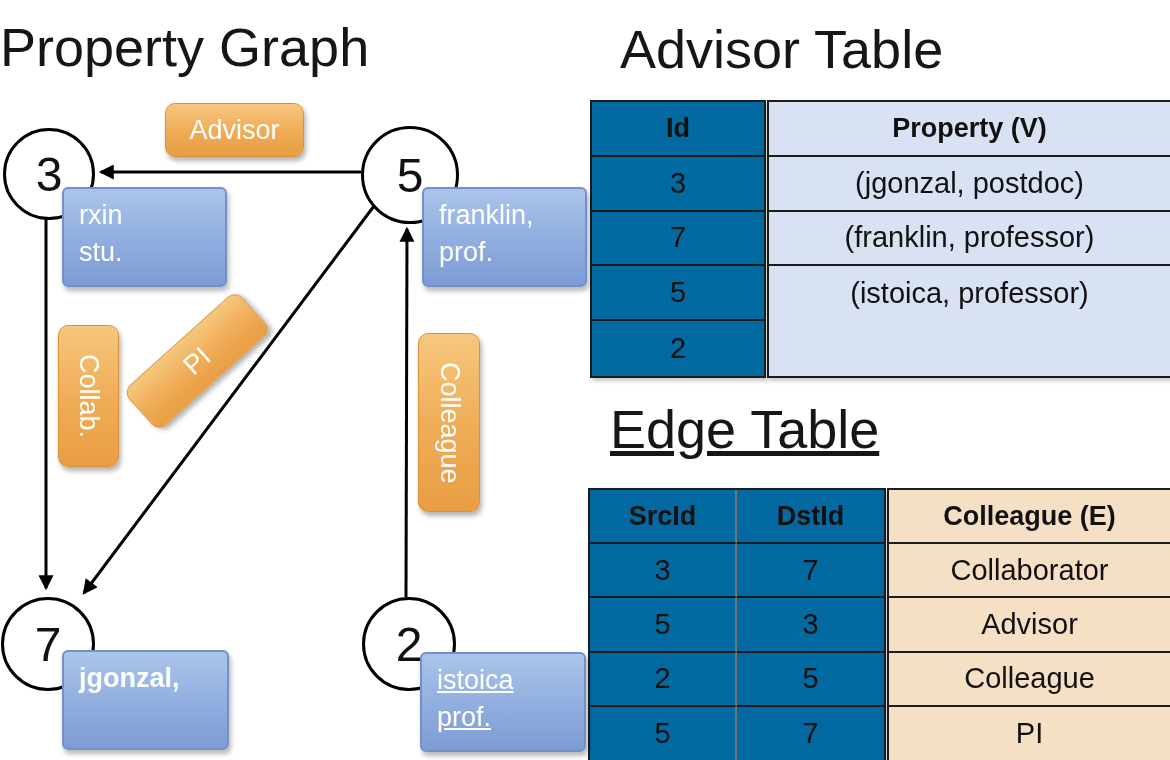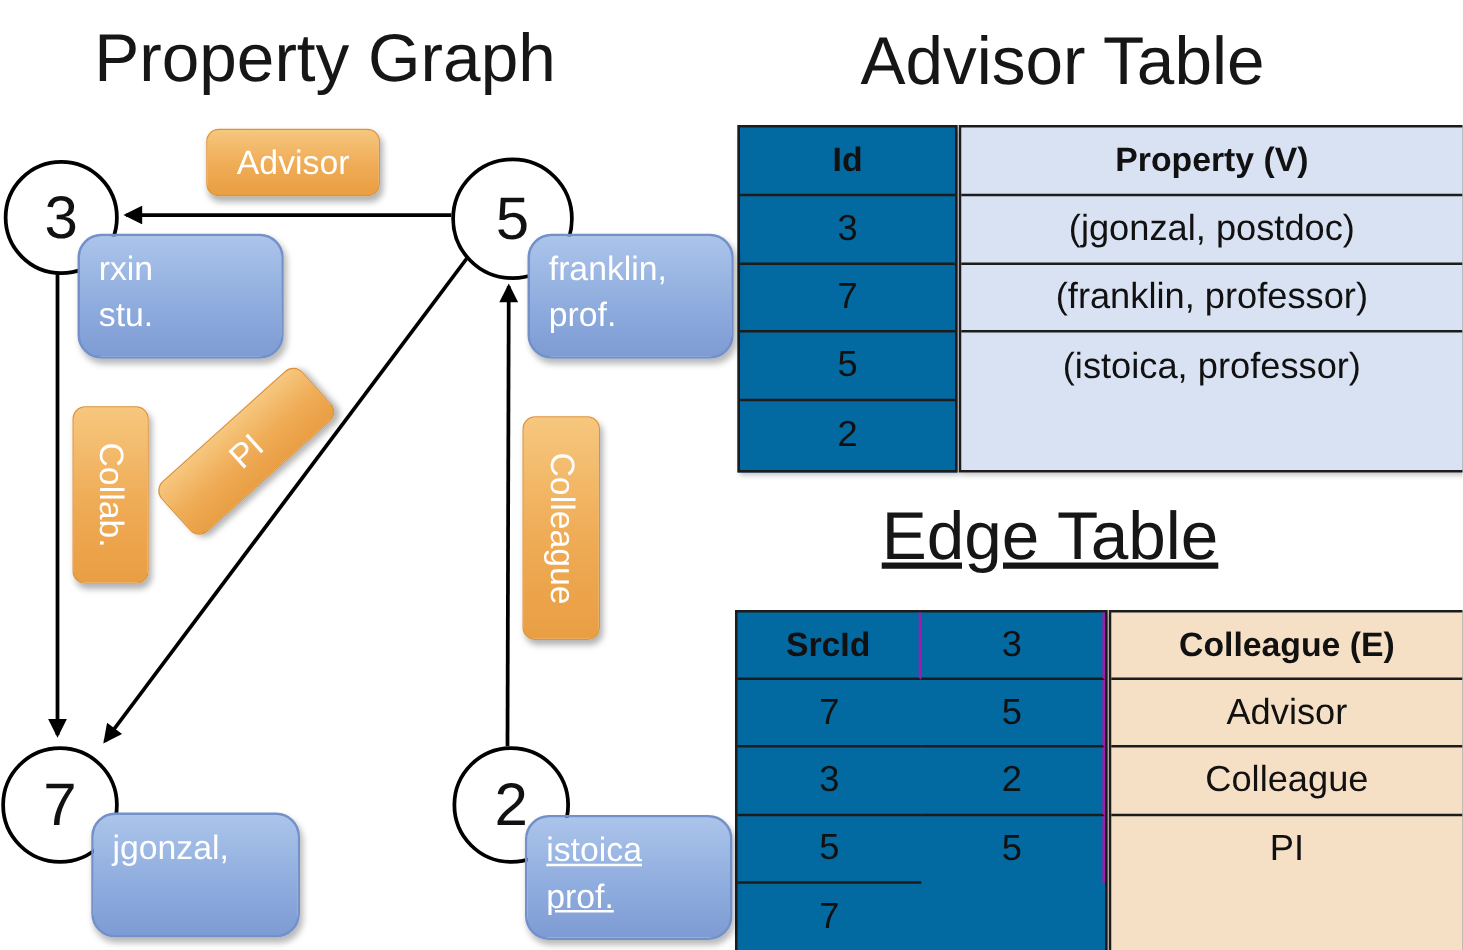--- a/index.html
+++ b/index.html
@@ -1,45 +1,45 @@
 <!DOCTYPE html>
 <html><head>
 <meta charset="utf-8">
 <style>
   html,body{margin:0;padding:0;background:#fff;}
   body{position:relative;width:1170px;height:760px;overflow:hidden;
        font-family:"Liberation Sans",sans-serif;color:#111;}
   .abs{position:absolute;}
   .title{font-size:54px;font-weight:300;letter-spacing:0px;color:#161616;
-         text-align:center;white-space:nowrap;}
+         text-align:left;white-space:nowrap;}
   
   .node{position:absolute;border:3.5px solid #000;border-radius:50%;background:#fff;
         display:flex;align-items:center;justify-content:center;z-index:2;
         font-size:48px;font-weight:300;}
   
-  .vprop{position:absolute;z-index:3;border-radius:19px;
+  .vprop{position:absolute;z-index:3;border-radius:6px;
          background:linear-gradient(180deg,#abc4ea 0%,#8fadde 55%,#7e9cd4 100%);
          border:2px solid #7390c8;color:#fff;font-size:27px;line-height:1.38;
          padding:8px 10px 0 15px;box-shadow:2px 4px 5px rgba(0,0,0,.28);}
   
   .elabel{position:absolute;z-index:3;border-radius:10px;
           background:linear-gradient(180deg,#f6c77e 0%,#efab55 55%,#e99e43 100%);
           border:1.5px solid #dd9238;color:#fff;font-size:27px;
           display:flex;align-items:center;justify-content:center;
           box-shadow:2px 4px 5px rgba(0,0,0,.3);}
   .elabel.vert{writing-mode:vertical-rl;}
   svg.edges{position:absolute;left:0;top:0;z-index:1;}
   
   .tbl{position:absolute;border:2.5px solid #1c1c1c;display:grid;
        box-shadow:2px 3px 4px rgba(0,0,0,.22);background:#0369a1;}
   .cell{display:flex;align-items:center;justify-content:center;
         border-bottom:2px solid #1c1c1c;font-size:29px;}
   .cell.last{border-bottom:none;}
   .cell.hdr{font-weight:bold;font-size:27px;}
-  .cell.vr{border-right:2px solid #a21caf;}
+  .cell.vr{border-right:2px solid #737373;}
 </style>
 </head>
 <body>
 
 <div class="abs title" style="left:0;top:16px;width:520px;">Property Graph</div>
 
 <svg class="edges" width="585" height="760">
   <defs>
     <marker id="arw" viewBox="0 0 10 10" refX="8.5" refY="5" markerWidth="18" markerHeight="15" orient="auto" markerUnits="userSpaceOnUse">
       <path d="M0,0 L10,5 L0,10 z" fill="#000"></path>
@@ -65,21 +65,21 @@
 </div>
 
 <div class="vprop" style="left:62px;top:187px;width:136px;height:88px;">
   <div>rxin</div>
   <div>stu.</div>
 </div>
 <div class="vprop" style="left:422px;top:187px;width:136px;height:88px;">
   <div>franklin,</div>
   <div>prof.</div>
 </div>
-<div class="vprop" style="left:73px;top:650px;width:138px;height:88px;">
+<div class="vprop" style="left:62px;top:650px;width:138px;height:88px;font-weight:bold;">
   <div>jgonzal,</div>
 </div>
 <div class="vprop" style="left:420px;top:652px;width:137px;height:88px;text-decoration:underline;">
   <div>istoica</div>
   <div>prof.</div>
 </div>
 
 <div class="elabel" style="left:165px;top:103px;width:137px;height:52px;">Advisor</div>
 <div class="elabel vert" style="left:58px;top:325px;width:59px;height:140px;">Collab.</div>
 <div class="elabel" style="left:121px;top:334px;width:150px;height:52px;transform:rotate(-42deg);">PI</div>
@@ -99,28 +99,30 @@
   <div class="cell hdr">Property (V)</div>
   <div class="cell">(jgonzal, postdoc)</div>
   <div class="cell">(franklin, professor)</div>
   <div class="cell last">(istoica, professor)</div>
 </div>
 
 <div class="abs title" style="left:610px;top:398px;width:460px;text-decoration:underline;">Edge Table</div>
 
 <div class="tbl" style="left:588px;top:488px;width:294px;height:271px;grid-template-columns:1fr 1fr;grid-template-rows:repeat(5,1fr);">
   <div class="cell hdr vr">SrcId</div>
+  <div class="cell hdr">DstId</div>
   <div class="cell vr">3</div>
   <div class="cell">7</div>
   <div class="cell vr">5</div>
   <div class="cell">3</div>
   <div class="cell vr">2</div>
   <div class="cell">5</div>
   <div class="cell last vr">5</div>
   <div class="cell last">7</div>
 </div>
 
 <div class="tbl" style="left:887px;top:488px;width:281px;height:271px;grid-template-rows:repeat(5,1fr);background:#f5dfc5;">
   <div class="cell hdr">Colleague (E)</div>
+  <div class="cell">Collaborator</div>
   <div class="cell">Advisor</div>
   <div class="cell">Colleague</div>
   <div class="cell last">PI</div>
 </div>
 
 </body></html>

